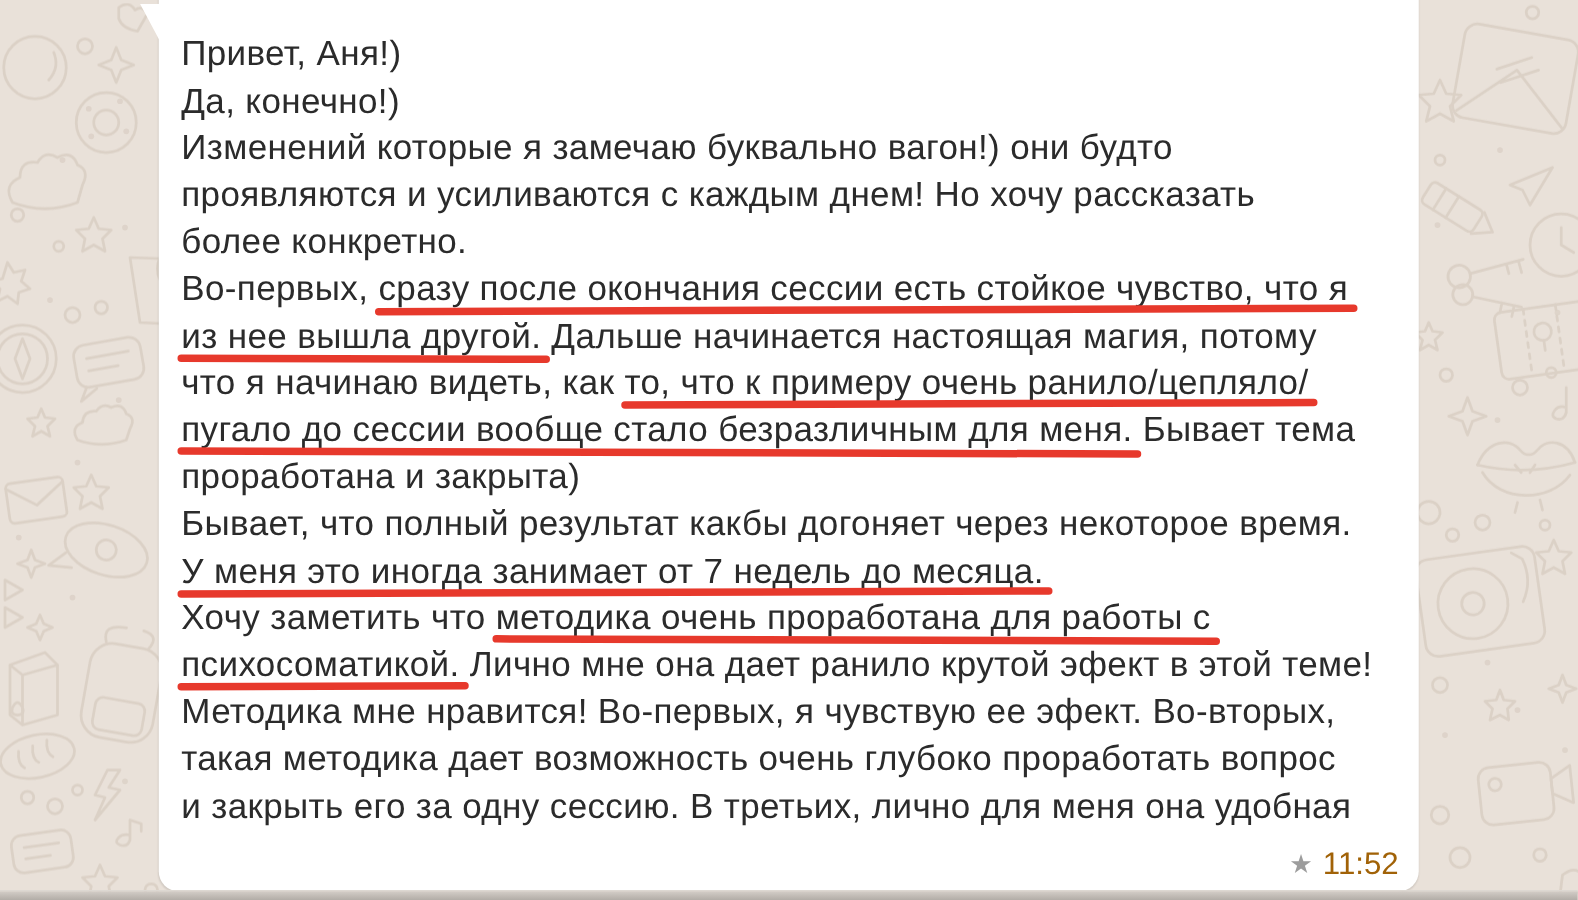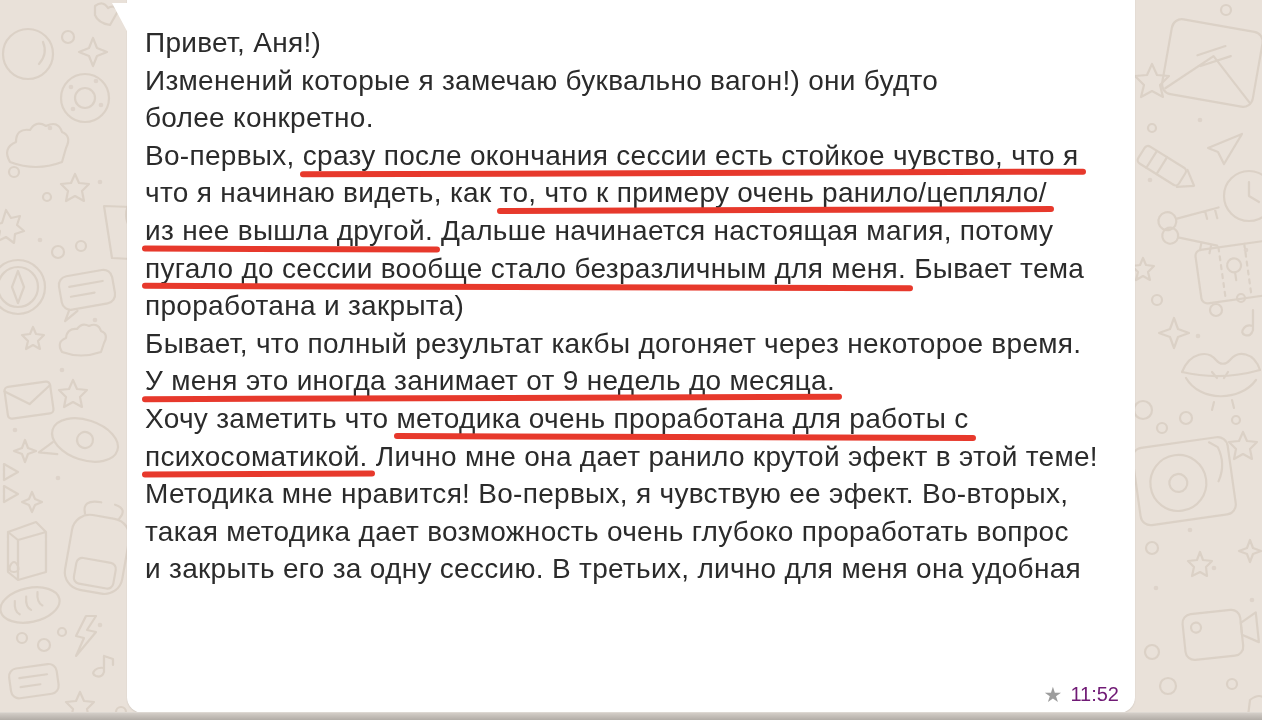--- a/index.html
+++ b/index.html
@@ -30,21 +30,21 @@
     content:""; position:absolute; left:-3px; right:-7px; bottom:-5px;
     height:6px; background:#e7392c; border-radius:3.5px;
     transform:rotate(-0.2deg);
   }
   .u.tilt2::after { transform:rotate(0.18deg); bottom:-6px; }
   .meta {
     position:absolute; right:16px; bottom:7px;
     display:flex; align-items:center; gap:8px;
   }
   .star { color:#9d9d9d; font-size:21px; line-height:21px; }
-  .time { color:#701a75; font-size:20px; }
+  .time { color:#a16207; font-size:25px; }
 
   .footer-bar {
     position:absolute; left:0; bottom:0; width:1262px; height:7px; z-index:2;
     background:linear-gradient(#d3cdc7, #b2ada7);
     border-top:1px solid #ddd8d2;
   }
 </style>
 </head>
 <body>
 
@@ -199,29 +199,31 @@
         <circle cx="1156" cy="588" r="2.3"></circle>
         <circle cx="1252" cy="600" r="2.3"></circle>
     </g>
   </svg>
 
   <div class="bubble">
     <div class="tail"></div>
 
     <div class="msg-text">
       <div class="line"><span>Привет, Аня!)</span></div>
+      <div class="line"><span>Да, конечно!)</span></div>
       <div class="line"><span>Изменений которые я замечаю буквально вагон!) они будто</span></div>
+      <div class="line"><span>проявляются и усиливаются с каждым днем! Но хочу рассказать</span></div>
       <div class="line"><span>более конкретно.</span></div>
       <div class="line"><span>Во-первых, </span><span class="u">сразу после окончания сессии есть стойкое чувство, что я</span></div>
+      <div class="line"><span class="u tilt2">из нее вышла другой.</span><span> Дальше начинается настоящая магия, потому</span></div>
       <div class="line"><span>что я начинаю видеть, как </span><span class="u">то, что к примеру очень ранило/цепляло/</span></div>
-      <div class="line"><span class="u tilt2">из нее вышла другой.</span><span> Дальше начинается настоящая магия, потому</span></div>
       <div class="line"><span class="u tilt2">пугало до сессии вообще стало безразличным для меня.</span><span> Бывает тема</span></div>
       <div class="line"><span>проработана и закрыта)</span></div>
       <div class="line"><span>Бывает, что полный результат какбы догоняет через некоторое время.</span></div>
-      <div class="line"><span class="u">У меня это иногда занимает от 9 недель до месяца.</span></div>
+      <div class="line"><span class="u">У меня это иногда занимает от 7 недель до месяца.</span></div>
       <div class="line"><span>Хочу заметить что </span><span class="u tilt2">методика очень проработана для работы с</span></div>
       <div class="line"><span class="u">психосоматикой.</span><span> Лично мне она дает ранило крутой эфект в этой теме!</span></div>
       <div class="line"><span>Методика мне нравится! Во-первых, я чувствую ее эфект. Во-вторых,</span></div>
       <div class="line"><span>такая методика дает возможность очень глубоко проработать вопрос</span></div>
       <div class="line"><span>и закрыть его за одну сессию. В третьих, лично для меня она удобная</span></div>
     </div>
 
     <div class="meta">
       <span class="star">★</span>
       <span class="time">11:52</span>

